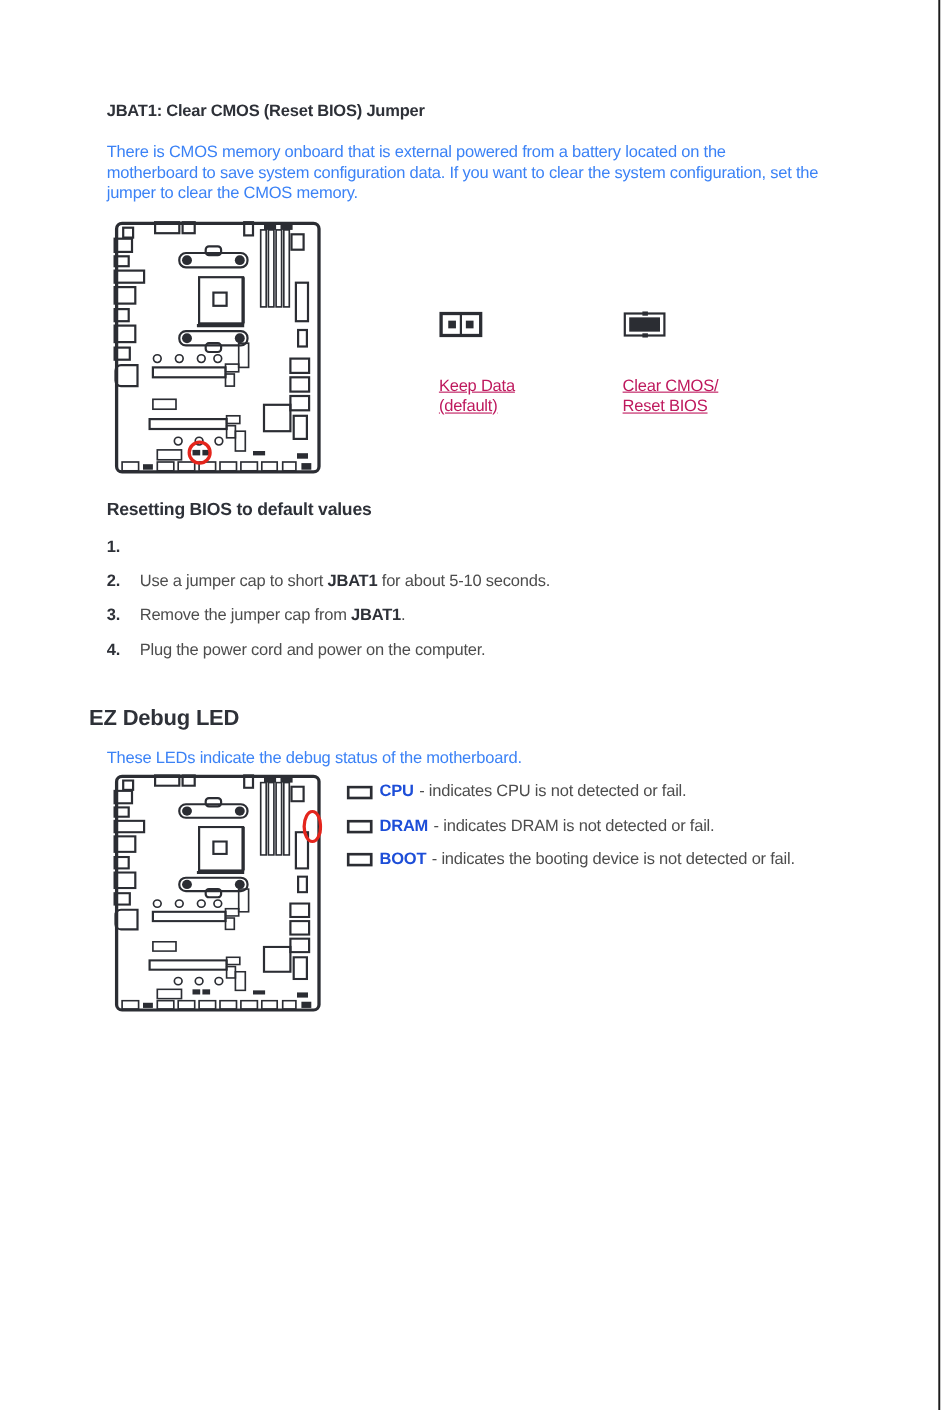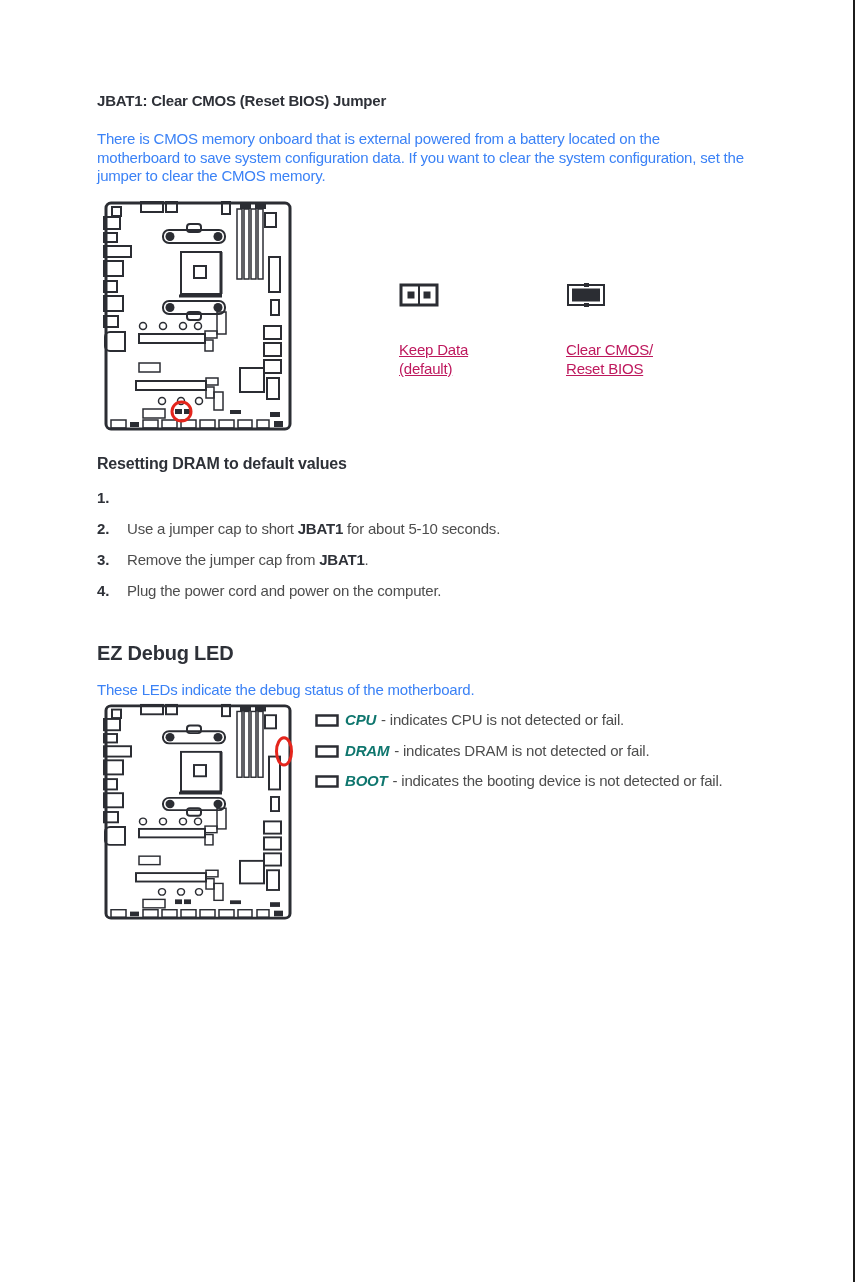--- a/index.html
+++ b/index.html
@@ -14,21 +14,21 @@
   .body-text{font-size:15px;line-height:18.5px;letter-spacing:-0.2px;color:#3b82f6;}
   .steps .step{display:flex;margin-bottom:13px;font-size:15px;line-height:18px;letter-spacing:-0.2px;}
   .step-num{width:30px;flex:0 0 30px;font-weight:700;color:#2e3138;}
   .step-text b{color:#2e3138;}
   .jumper-fig{position:absolute;width:140px;}
   .jumper-label{margin-top:29px;font-size:15px;line-height:19px;letter-spacing:-0.2px;color:#be185d;text-decoration:underline;}
   .led-list{position:absolute;left:315px;top:711px;}
   .led-row{display:flex;align-items:flex-start;margin-bottom:12px;}
   .led-row svg{flex:0 0 24px;margin-top:3px;margin-right:6px;}
   .led-text{width:318px;padding-left:94px;text-indent:-94px;font-size:15px;line-height:18.5px;letter-spacing:-0.2px;}
-  .led-text b{color:#0f766e;margin-right:5px;font-style:italic;}
+  .led-text b{color:#1d4ed8;margin-right:5px;}
   .footer{position:absolute;left:57px;top:1292px;display:flex;align-items:baseline;}
   .page-num{font-size:20px;font-weight:700;color:#2e3138;}
   .footer-section{font-size:13.5px;font-weight:700;color:#ec4899;margin-left:18px;letter-spacing:-0.1px;}
   .edge-strip{position:absolute;right:0;top:0;width:2px;height:1282px;background:#1c1c1c;}
   .board{display:block;}
 </style>
 </head>
 <body>
 
 <svg width="0" height="0" style="position:absolute" aria-hidden="true">
@@ -136,41 +136,41 @@
     <rect x="6" y="5.5" width="28" height="13" fill="#2b2d33"></rect>
     <rect x="18" y="0" width="5" height="4" fill="#2b2d33"></rect>
     <rect x="18" y="20" width="5" height="4" fill="#2b2d33"></rect>
   </svg>
   <div class="jumper-label">
     <div>Clear CMOS/</div>
     <div>Reset BIOS</div>
   </div>
 </div>
 
-<div class="abs h3" style="left:97px;top:455px;">Resetting DRAM to default values</div>
+<div class="abs h3" style="left:97px;top:455px;">Resetting BIOS to default values</div>
 
 <div class="abs steps" style="left:97px;top:489px;width:560px;">
   <div class="step">
     <span class="step-num">1.</span>
   </div>
   <div class="step">
     <span class="step-num">2.</span>
     <span class="step-text"><span>Use a jumper cap to short </span><b>JBAT1</b><span> for about 5-10 seconds.</span></span>
   </div>
   <div class="step">
     <span class="step-num">3.</span>
     <span class="step-text"><span>Remove the jumper cap from </span><b>JBAT1</b><span>.</span></span>
   </div>
   <div class="step">
     <span class="step-num">4.</span>
     <span class="step-text"><span>Plug the power cord and power on the computer.</span><b></b><span></span></span>
   </div>
 </div>
 
-<div class="abs h2" style="left:97px;top:642px;">EZ Debug LED</div>
+<div class="abs h2" style="left:81px;top:642px;">EZ Debug LED</div>
 <div class="abs body-text" style="left:97px;top:681px;width:600px;">These LEDs indicate the debug status of the motherboard.</div>
 
 <svg class="abs board" style="left:103px;top:703px;" width="190" height="218" viewBox="0 0 190 232" preserveAspectRatio="none">
   <use href="#mobo"></use>
   <ellipse cx="181" cy="51.5" rx="7.5" ry="14.5" fill="none" stroke="#e4251c" stroke-width="3"></ellipse>
 </svg>
 
 <div class="led-list">
   <div class="led-row">
     <svg width="24" height="13" viewBox="0 0 24 13">

